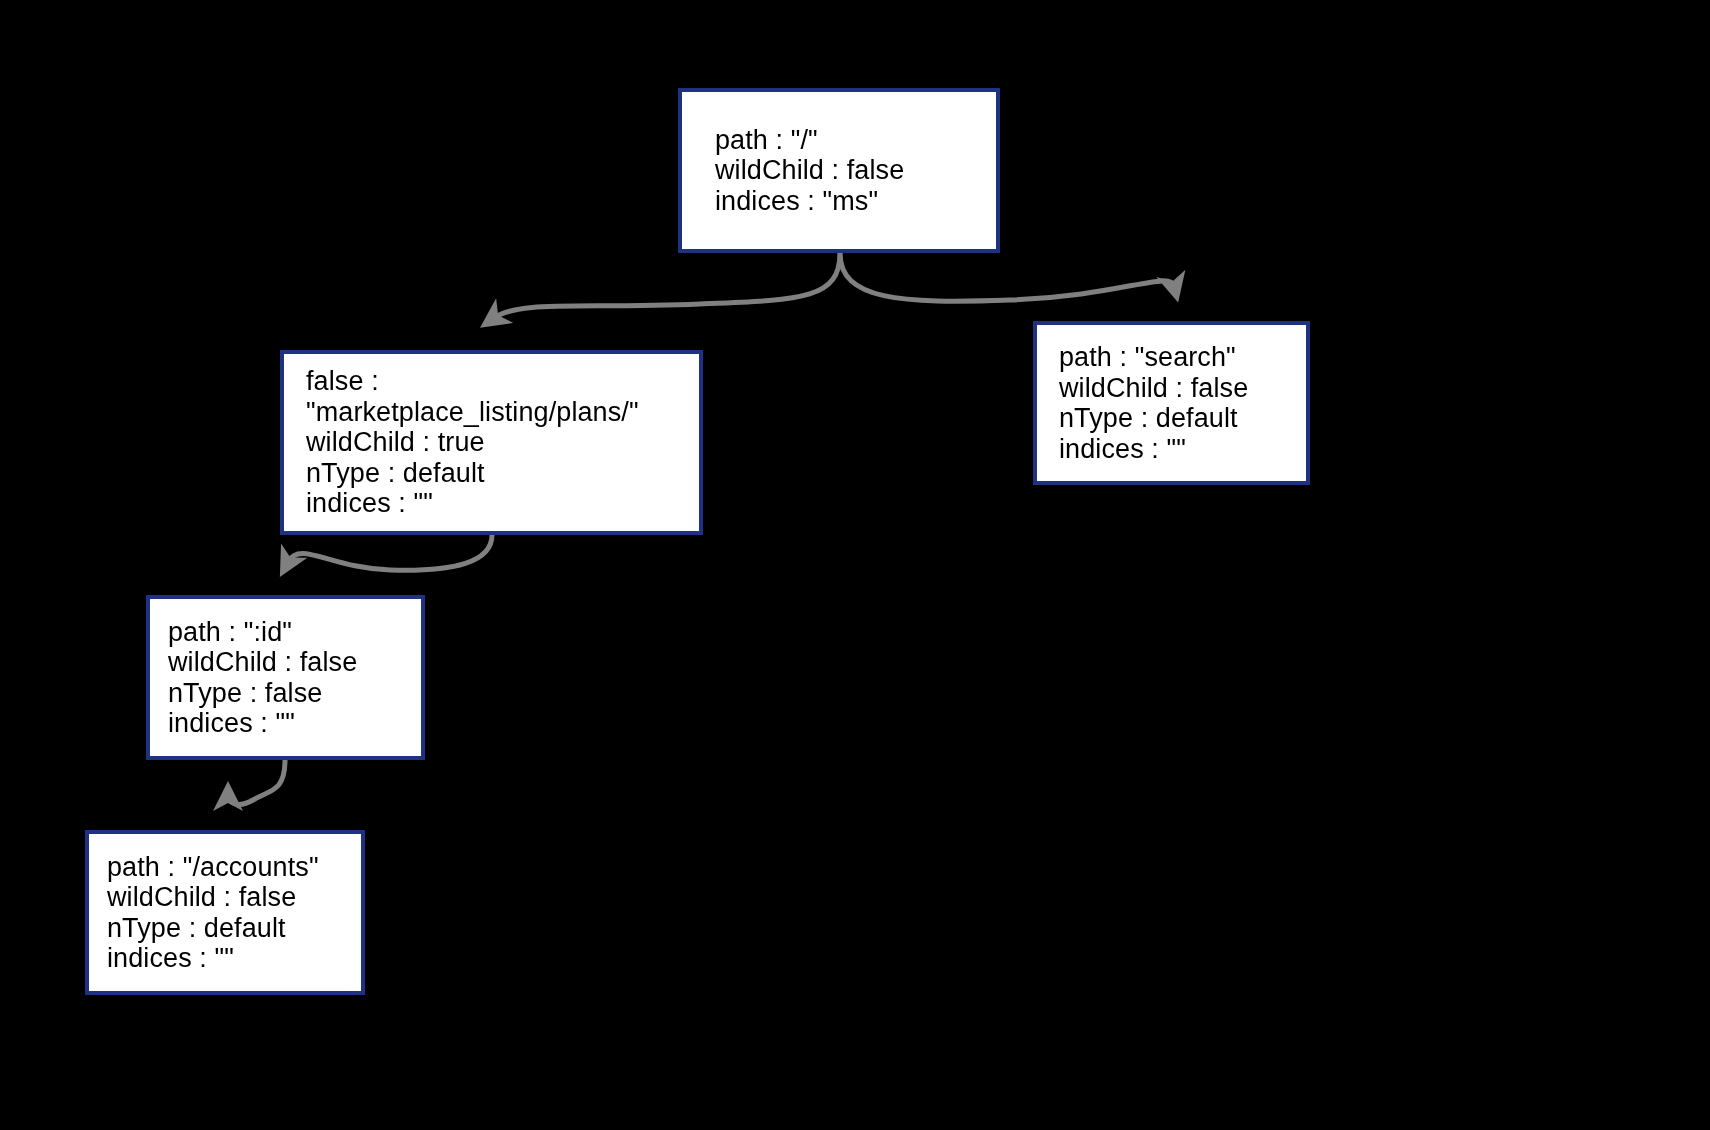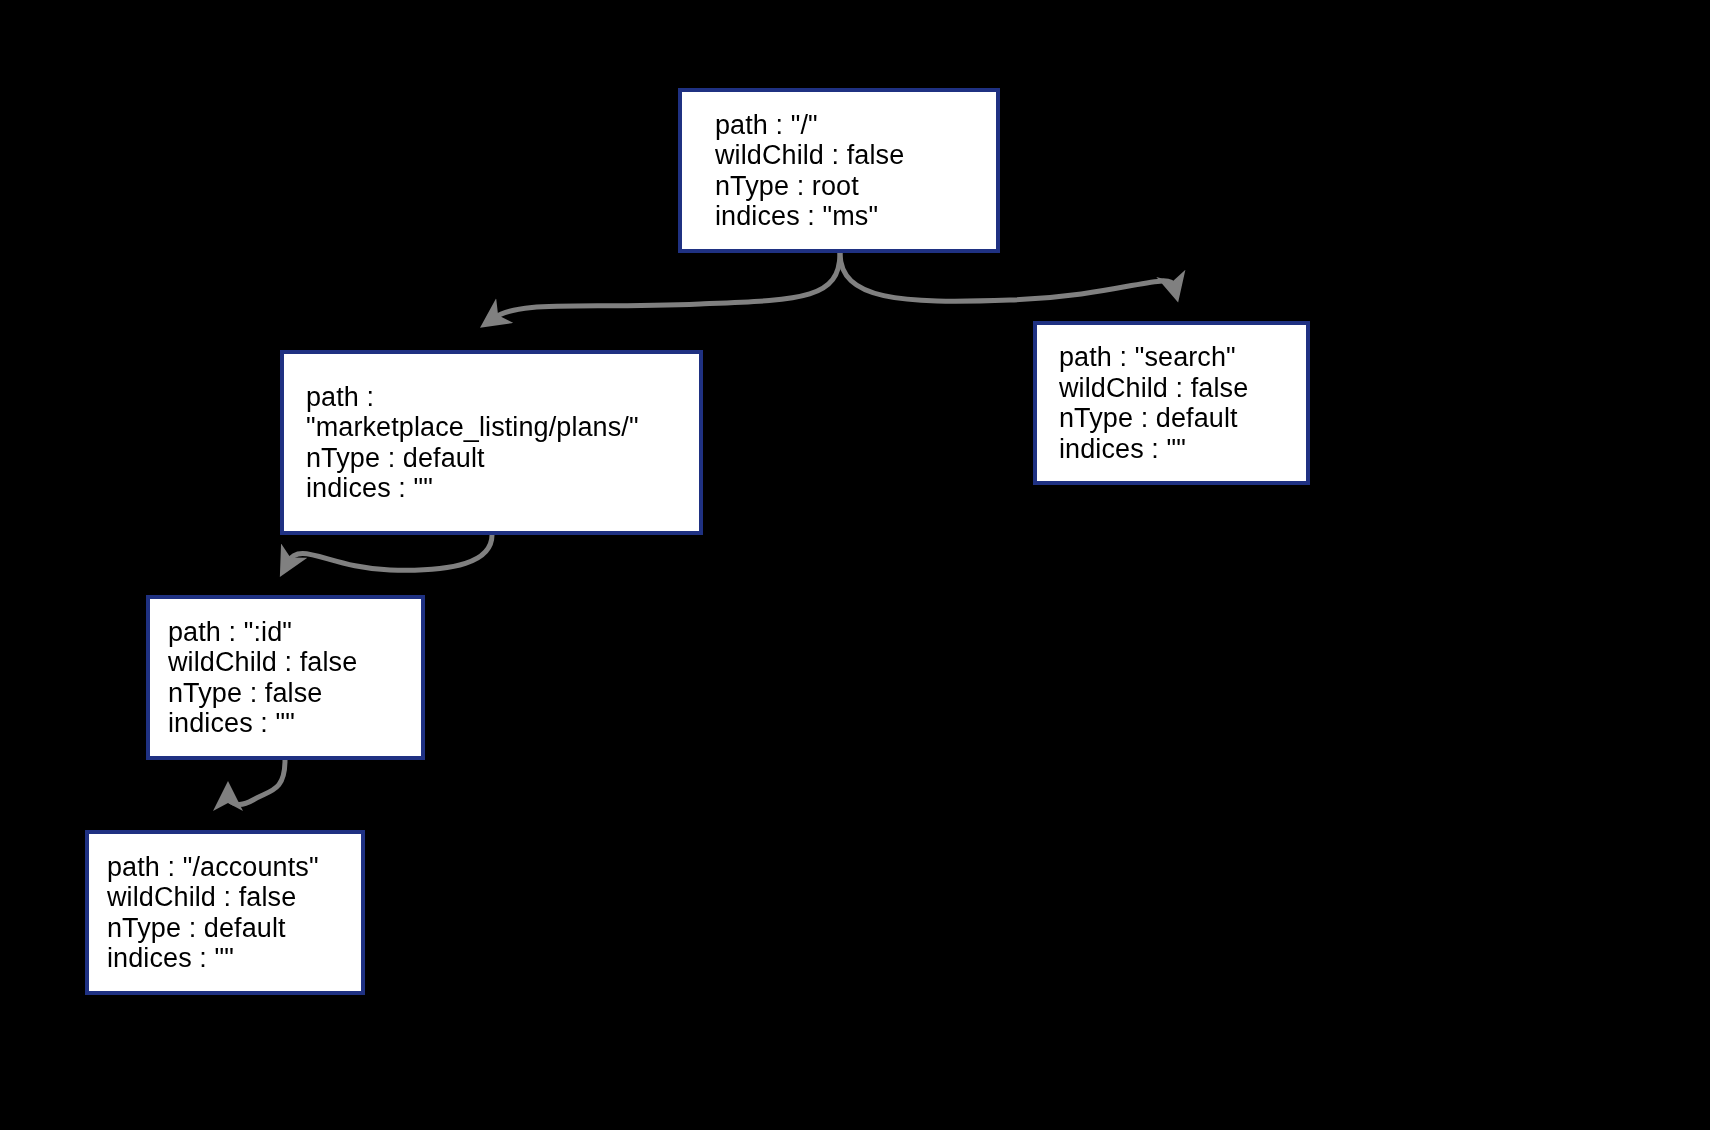--- a/index.html
+++ b/index.html
@@ -74,29 +74,29 @@
 
     <path d="M 492 535 C 492 562, 455 572, 390 570 C 330 568, 300 540, 288 562" fill="none" stroke="#808080" stroke-width="5" stroke-linecap="round" marker-end="url(#arrowhead)"></path>
 
     <path d="M 285 760 C 285 792, 270 790, 253 800 C 236 810, 228 800, 228 798" fill="none" stroke="#808080" stroke-width="5" stroke-linecap="round" marker-end="url(#arrowhead)"></path>
   </svg>
 
   <div class="node" id="node-root">
     <div class="node-lines">
       <div class="node-line">path : "/"</div>
       <div class="node-line">wildChild : false</div>
-      <div class="node-line">nType : root</div>
       <div class="node-line">indices : "ms"</div>
     </div>
   </div>
 
   <div class="node" id="node-marketplace">
     <div class="node-lines">
-      <div class="node-line">path :</div>
+      <div class="node-line">false :</div>
       <div class="node-line">"marketplace_listing/plans/"</div>
+      <div class="node-line">wildChild : true</div>
       <div class="node-line">nType : default</div>
       <div class="node-line">indices : ""</div>
     </div>
   </div>
 
   <div class="node" id="node-search">
     <div class="node-lines">
       <div class="node-line">path : "search"</div>
       <div class="node-line">wildChild : false</div>
       <div class="node-line">nType : default</div>

